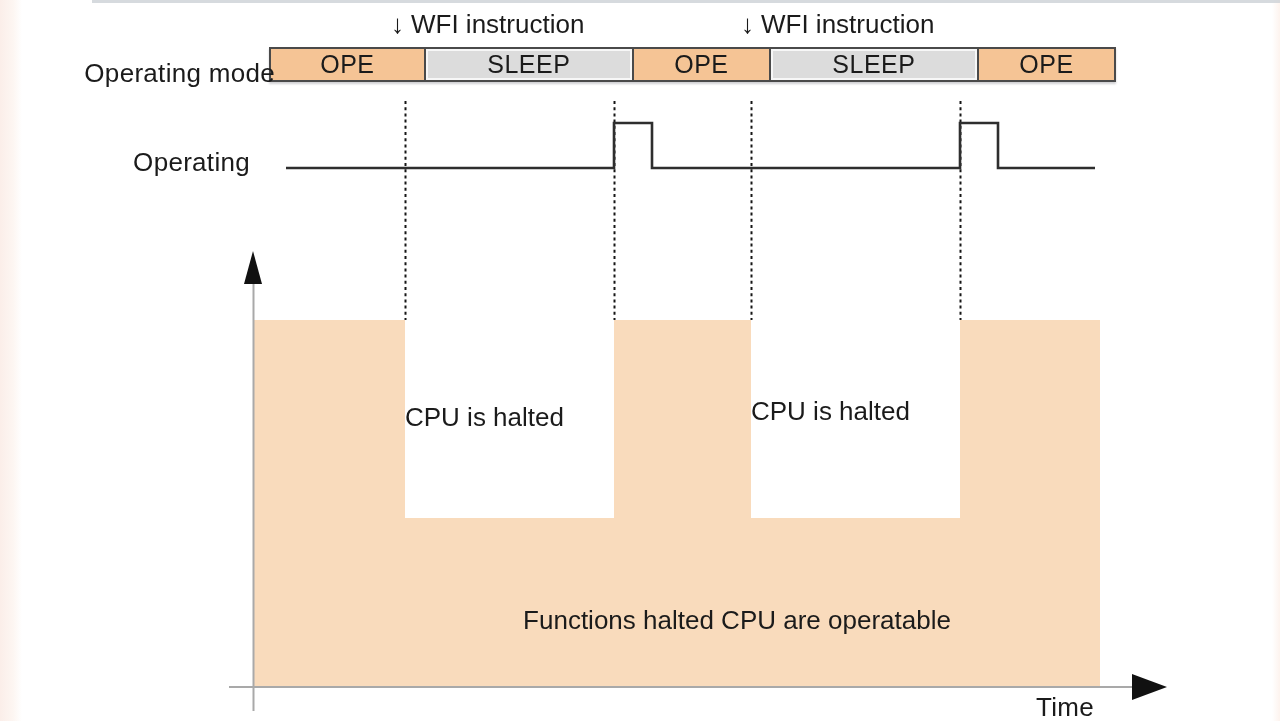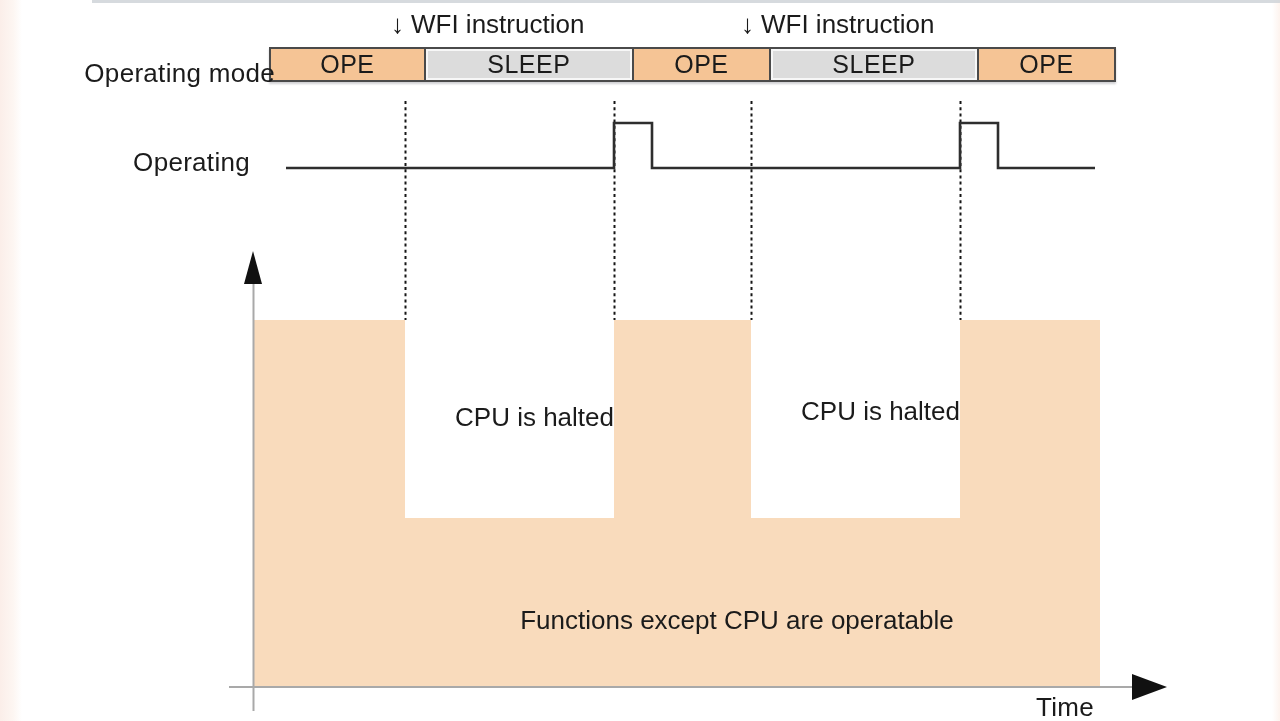--- a/index.html
+++ b/index.html
@@ -19,21 +19,21 @@
 
   .op-mode-label{left:0;width:250px;top:58px;margin-left:25px;}
   .interrupt-label{left:0;width:250px;top:147px;}
   .current-label{left:0;width:243px;top:286px;line-height:34px;}
   .time-label{left:1010px;width:110px;top:692px;}
 
   .wfi{position:absolute;top:9px;font-size:26px;display:flex;gap:7px;align-items:flex-start;white-space:nowrap;}
   .wfi1{left:391px;} .wfi2{left:741px;}
   .wfi .arrow{font-size:26px;}
 
-  .cpu-halted{position:absolute;font-size:26px;text-align:right;width:209px;}
+  .cpu-halted{position:absolute;font-size:26px;text-align:left;width:209px;}
   .cpu1{left:405px;top:402px;} .cpu2{left:751px;top:396px;}
   .functions-note{position:absolute;left:437px;width:600px;top:605px;font-size:26px;text-align:center;}
 
   .mode-row{
     position:absolute;left:251px;top:47px;width:847px;height:35px;
     display:flex;border:2px solid var(--box-border);box-sizing:border-box;
     box-shadow:0 2px 2px rgba(120,120,130,.35);
     margin-left:18px;
   }
   .seg{display:flex;align-items:center;justify-content:center;font-size:25px;letter-spacing:.5px;box-sizing:border-box;}
@@ -101,17 +101,17 @@
   <div class="wfi wfi2">
     <span class="arrow">↓</span>
     <span>WFI instruction</span>
   </div>
 
   <div class="lbl lbl-right op-mode-label">Operating mode</div>
   <div class="lbl lbl-right interrupt-label">Operating</div>
 
   <div class="cpu-halted cpu1">CPU is halted</div>
   <div class="cpu-halted cpu2">CPU is halted</div>
-  <div class="functions-note">Functions except CPU are operatable</div>
+  <div class="functions-note">Functions halted CPU are operatable</div>
 
   <div class="lbl lbl-center time-label">Time</div>
 
 </div>
 
 </body></html>

